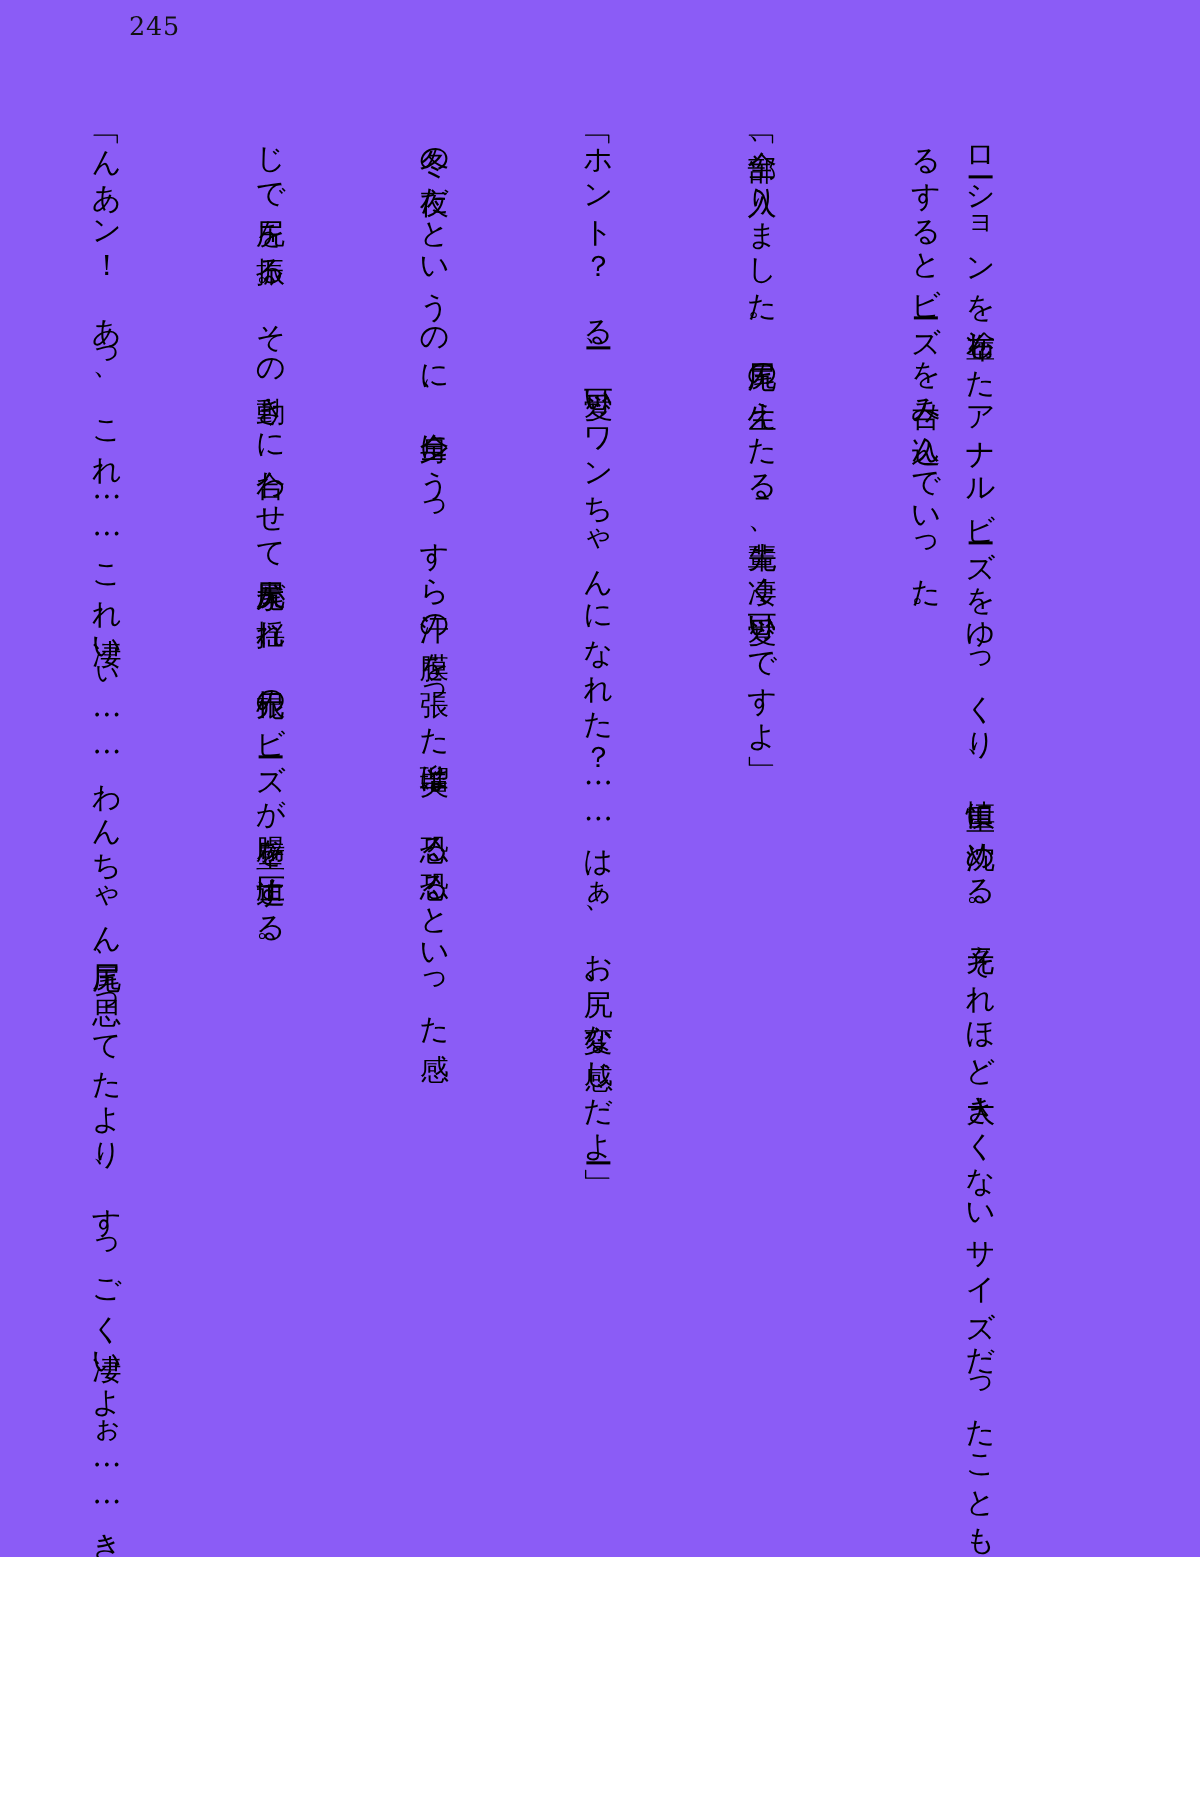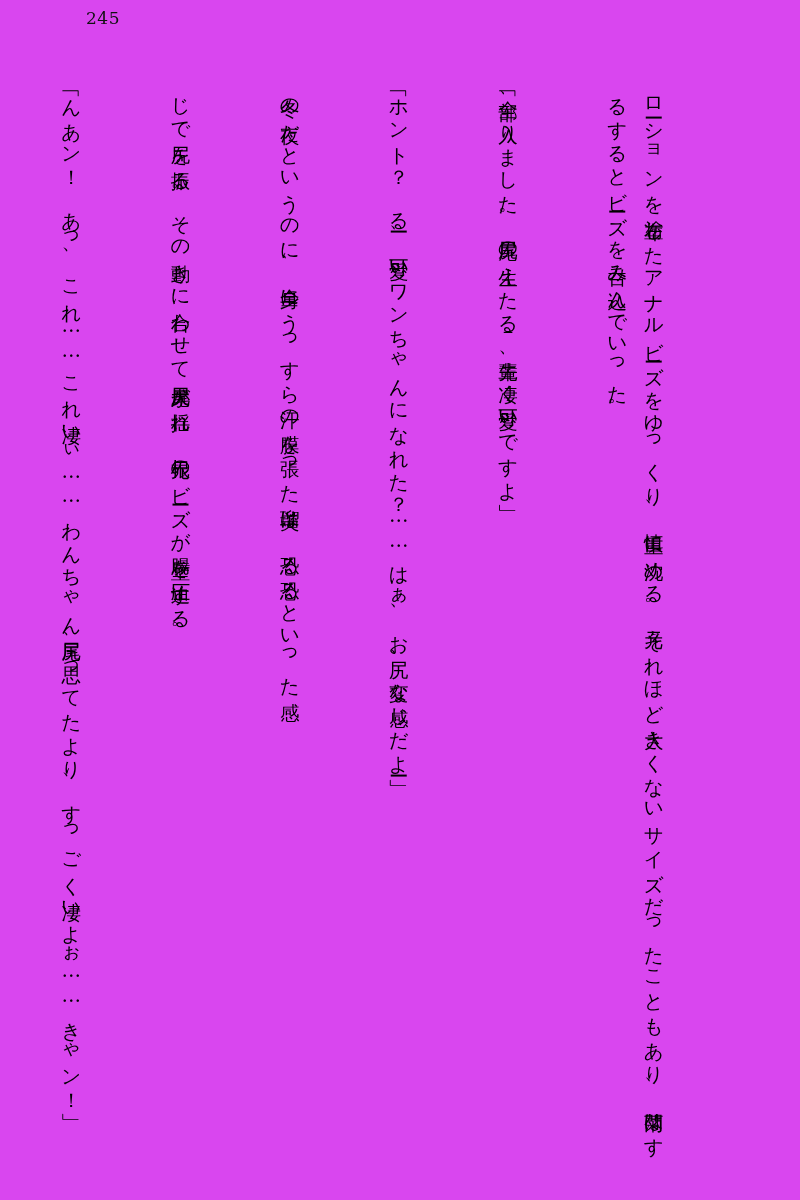--- a/index.html
+++ b/index.html
@@ -3,22 +3,22 @@
 <meta charset="utf-8">
 <style>
   html, body {
     margin: 0;
     padding: 0;
     background: #ffffff;
   }
   .page {
     position: relative;
     width: 800px;
-    height: 1200px;
-    background: #d946ef;
+    height: 1038px;
+    background: #8b5cf6;
     overflow: hidden;
     font-family: "DejaVu Serif", "Liberation Serif", serif;
     color: #000000;
   }
   .page-number {
     position: absolute;
     top: 8px;
     left: 86px;
     font-size: 17px;
     font-family: "DejaVu Serif", "Liberation Serif", serif;

